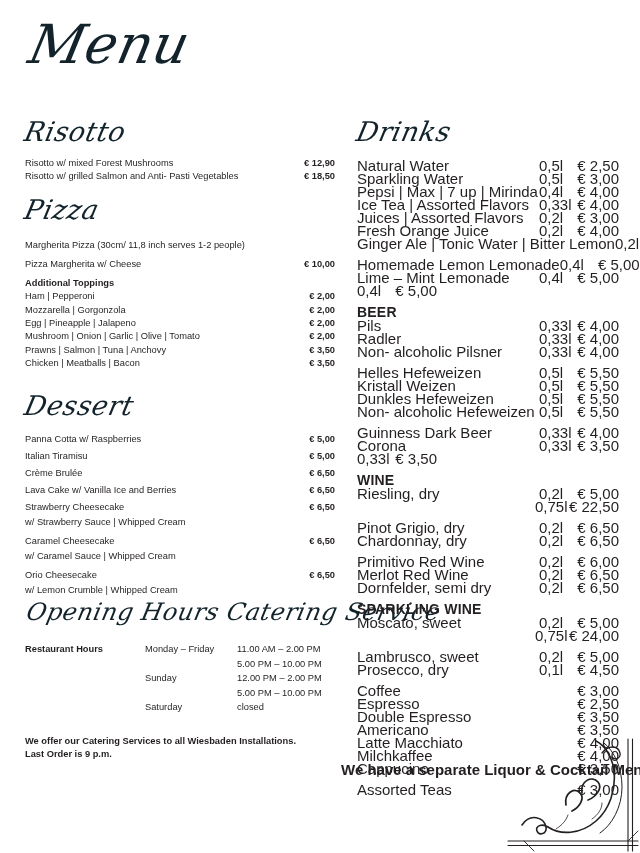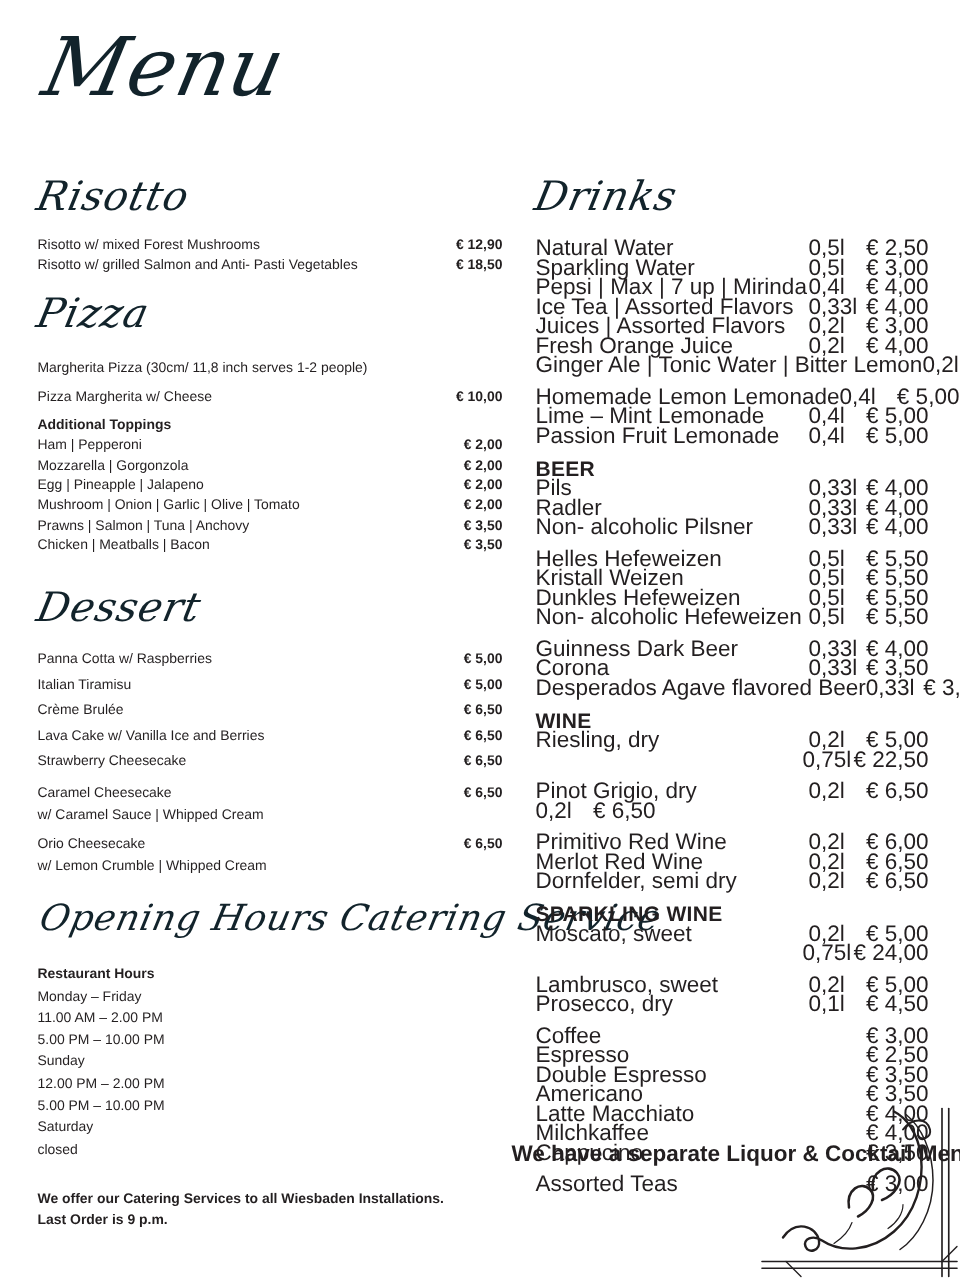--- a/index.html
+++ b/index.html
@@ -131,21 +131,21 @@
   .hours-title {
     position: relative;
     left: 2px;
     top: 0;
   }
   .hours-table {
     margin-top: 18px;
     font-size: 9.3px;
     line-height: 14.6px;
   }
-  .hrow { display: flex; white-space: nowrap; flex-direction: column; }
+  .hrow { display: flex; white-space: nowrap; }
   .hrow .c1 { width: 120px; font-weight: bold; }
   .hrow .c2 { width: 92px; }
   .hrow .c3 { width: 118px; }
   .catering-note {
     margin-top: 20px;
     font-size: 9.3px;
     line-height: 13.5px;
     font-weight: bold;
   }
 
@@ -254,20 +254,21 @@
           <span class="pr">€ 6,50</span>
         </div>
         <div class="row">
           <span class="nm">Lava Cake w/ Vanilla Ice and Berries</span>
           <span class="pr">€ 6,50</span>
         </div>
         <div class="row">
           <span class="nm">Strawberry Cheesecake</span>
           <span class="pr">€ 6,50</span>
         </div>
+        <div class="sub">w/ Strawberry Sauce | Whipped Cream</div>
         <div class="spacer-4"></div>
         <div class="row">
           <span class="nm">Caramel Cheesecake</span>
           <span class="pr">€ 6,50</span>
         </div>
         <div class="sub">w/ Caramel Sauce | Whipped Cream</div>
         <div class="spacer-4"></div>
         <div class="row">
           <span class="nm">Orio Cheesecake</span>
           <span class="pr">€ 6,50</span>
@@ -357,21 +358,20 @@
           <span class="nm">Homemade Lemon Lemonade</span>
           <span class="vol">0,4l</span>
           <span class="pr">€ 5,00</span>
         </div>
         <div class="drow">
           <span class="nm">Lime – Mint Lemonade</span>
           <span class="vol">0,4l</span>
           <span class="pr">€ 5,00</span>
         </div>
         <div class="drow">
-          <span class="nm">Passion Fruit Lemonade</span>
           <span class="vol">0,4l</span>
           <span class="pr">€ 5,00</span>
         </div>
         <div class="spacer-8"></div>
         <div class="grp-head">BEER</div>
         <div class="drow">
           <span class="nm">Pils</span>
           <span class="vol">0,33l</span>
           <span class="pr">€ 4,00</span>
         </div>
@@ -411,21 +411,20 @@
           <span class="nm">Guinness Dark Beer</span>
           <span class="vol">0,33l</span>
           <span class="pr">€ 4,00</span>
         </div>
         <div class="drow">
           <span class="nm">Corona</span>
           <span class="vol">0,33l</span>
           <span class="pr">€ 3,50</span>
         </div>
         <div class="drow">
-          <span class="nm">Desperados Agave flavored Beer</span>
           <span class="vol">0,33l</span>
           <span class="pr">€ 3,50</span>
         </div>
         <div class="spacer-8"></div>
         <div class="grp-head">WINE</div>
         <div class="drow">
           <span class="nm">Riesling, dry</span>
           <span class="vol">0,2l</span>
           <span class="pr">€ 5,00</span>
         </div>
@@ -434,20 +433,21 @@
           <span class="vol">0,75l</span>
           <span class="pr">€ 22,50</span>
         </div>
         <div class="spacer-8"></div>
         <div class="drow">
           <span class="nm">Pinot Grigio, dry</span>
           <span class="vol">0,2l</span>
           <span class="pr">€ 6,50</span>
         </div>
         <div class="drow">
+          <span class="nm">Chardonnay, dry</span>
           <span class="vol">0,2l</span>
           <span class="pr">€ 6,50</span>
         </div>
         <div class="spacer-8"></div>
         <div class="drow">
           <span class="nm">Primitivo Red Wine</span>
           <span class="vol">0,2l</span>
           <span class="pr">€ 6,00</span>
         </div>
         <div class="drow">

